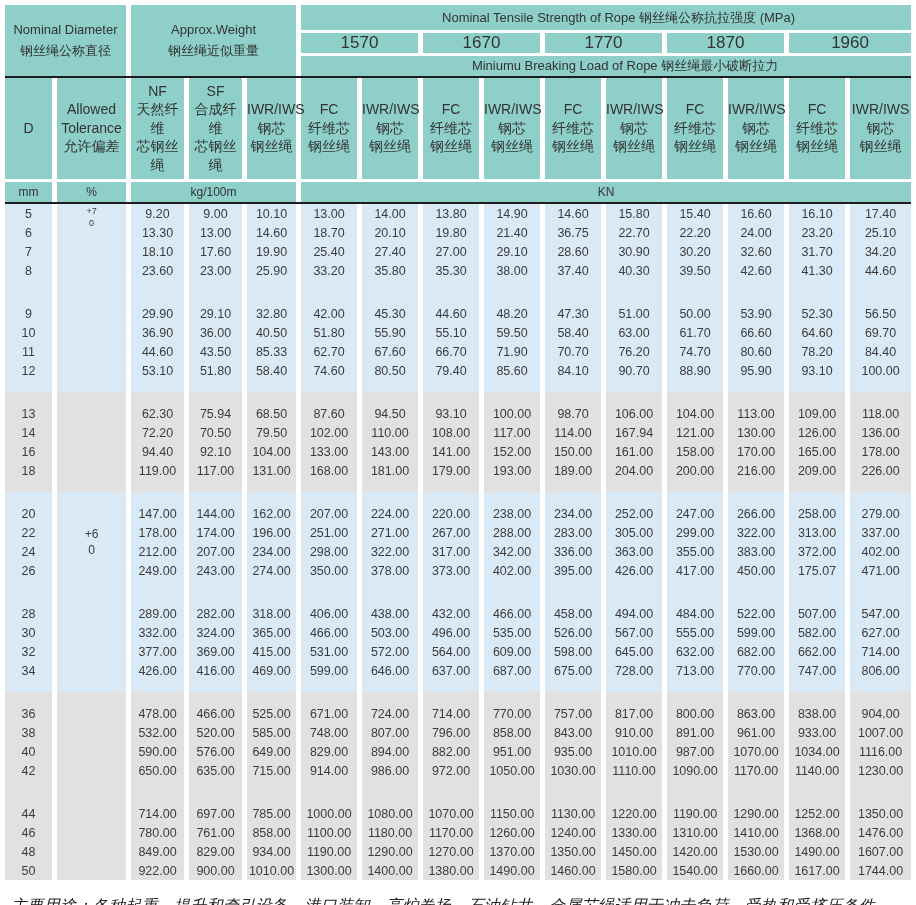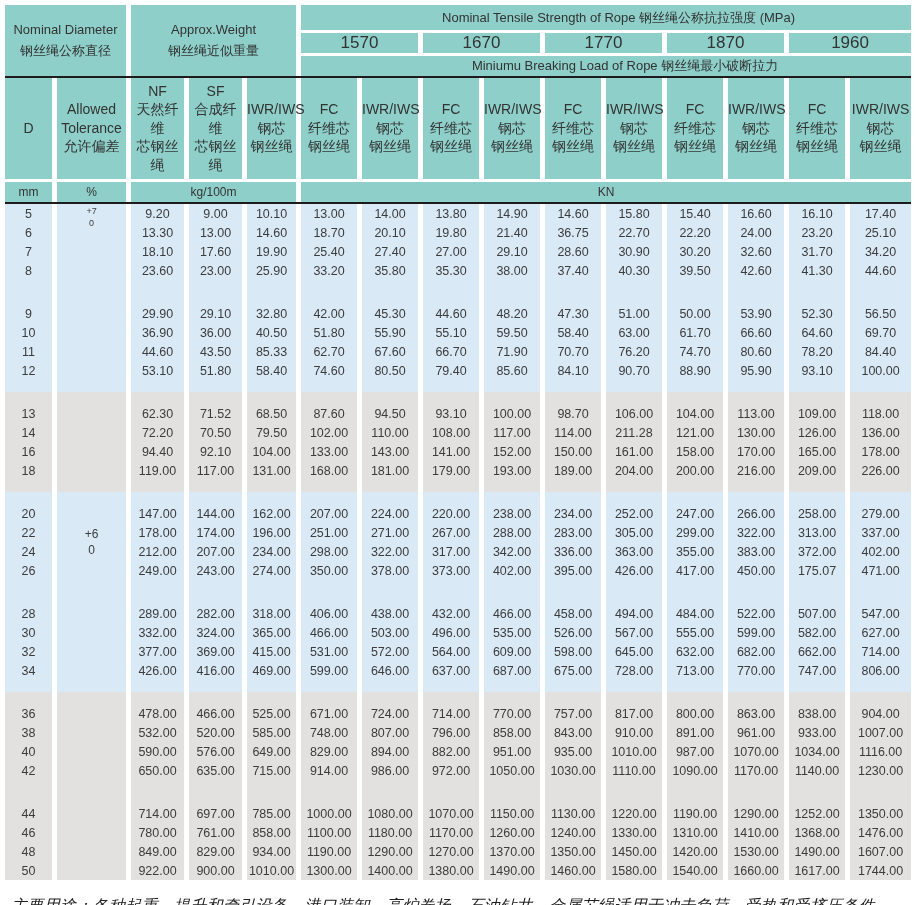--- a/index.html
+++ b/index.html
@@ -375,21 +375,21 @@
           <td></td>
           <td></td>
           <td></td>
           <td></td>
           <td></td>
         </tr>
         <tr class="band-gray">
           <td>13</td>
           <td rowspan="4" class="tol tol-small"></td>
           <td>62.30</td>
-          <td>71.52</td>
+          <td>75.94</td>
           <td>68.50</td>
           <td>87.60</td>
           <td>94.50</td>
           <td>93.10</td>
           <td>100.00</td>
           <td>98.70</td>
           <td>106.00</td>
           <td>104.00</td>
           <td>113.00</td>
           <td>109.00</td>
@@ -398,21 +398,21 @@
         <tr class="band-gray">
           <td>14</td>
           <td>72.20</td>
           <td>70.50</td>
           <td>79.50</td>
           <td>102.00</td>
           <td>110.00</td>
           <td>108.00</td>
           <td>117.00</td>
           <td>114.00</td>
-          <td>211.28</td>
+          <td>167.94</td>
           <td>121.00</td>
           <td>130.00</td>
           <td>126.00</td>
           <td>136.00</td>
         </tr>
         <tr class="band-gray">
           <td>16</td>
           <td>94.40</td>
           <td>92.10</td>
           <td>104.00</td>

